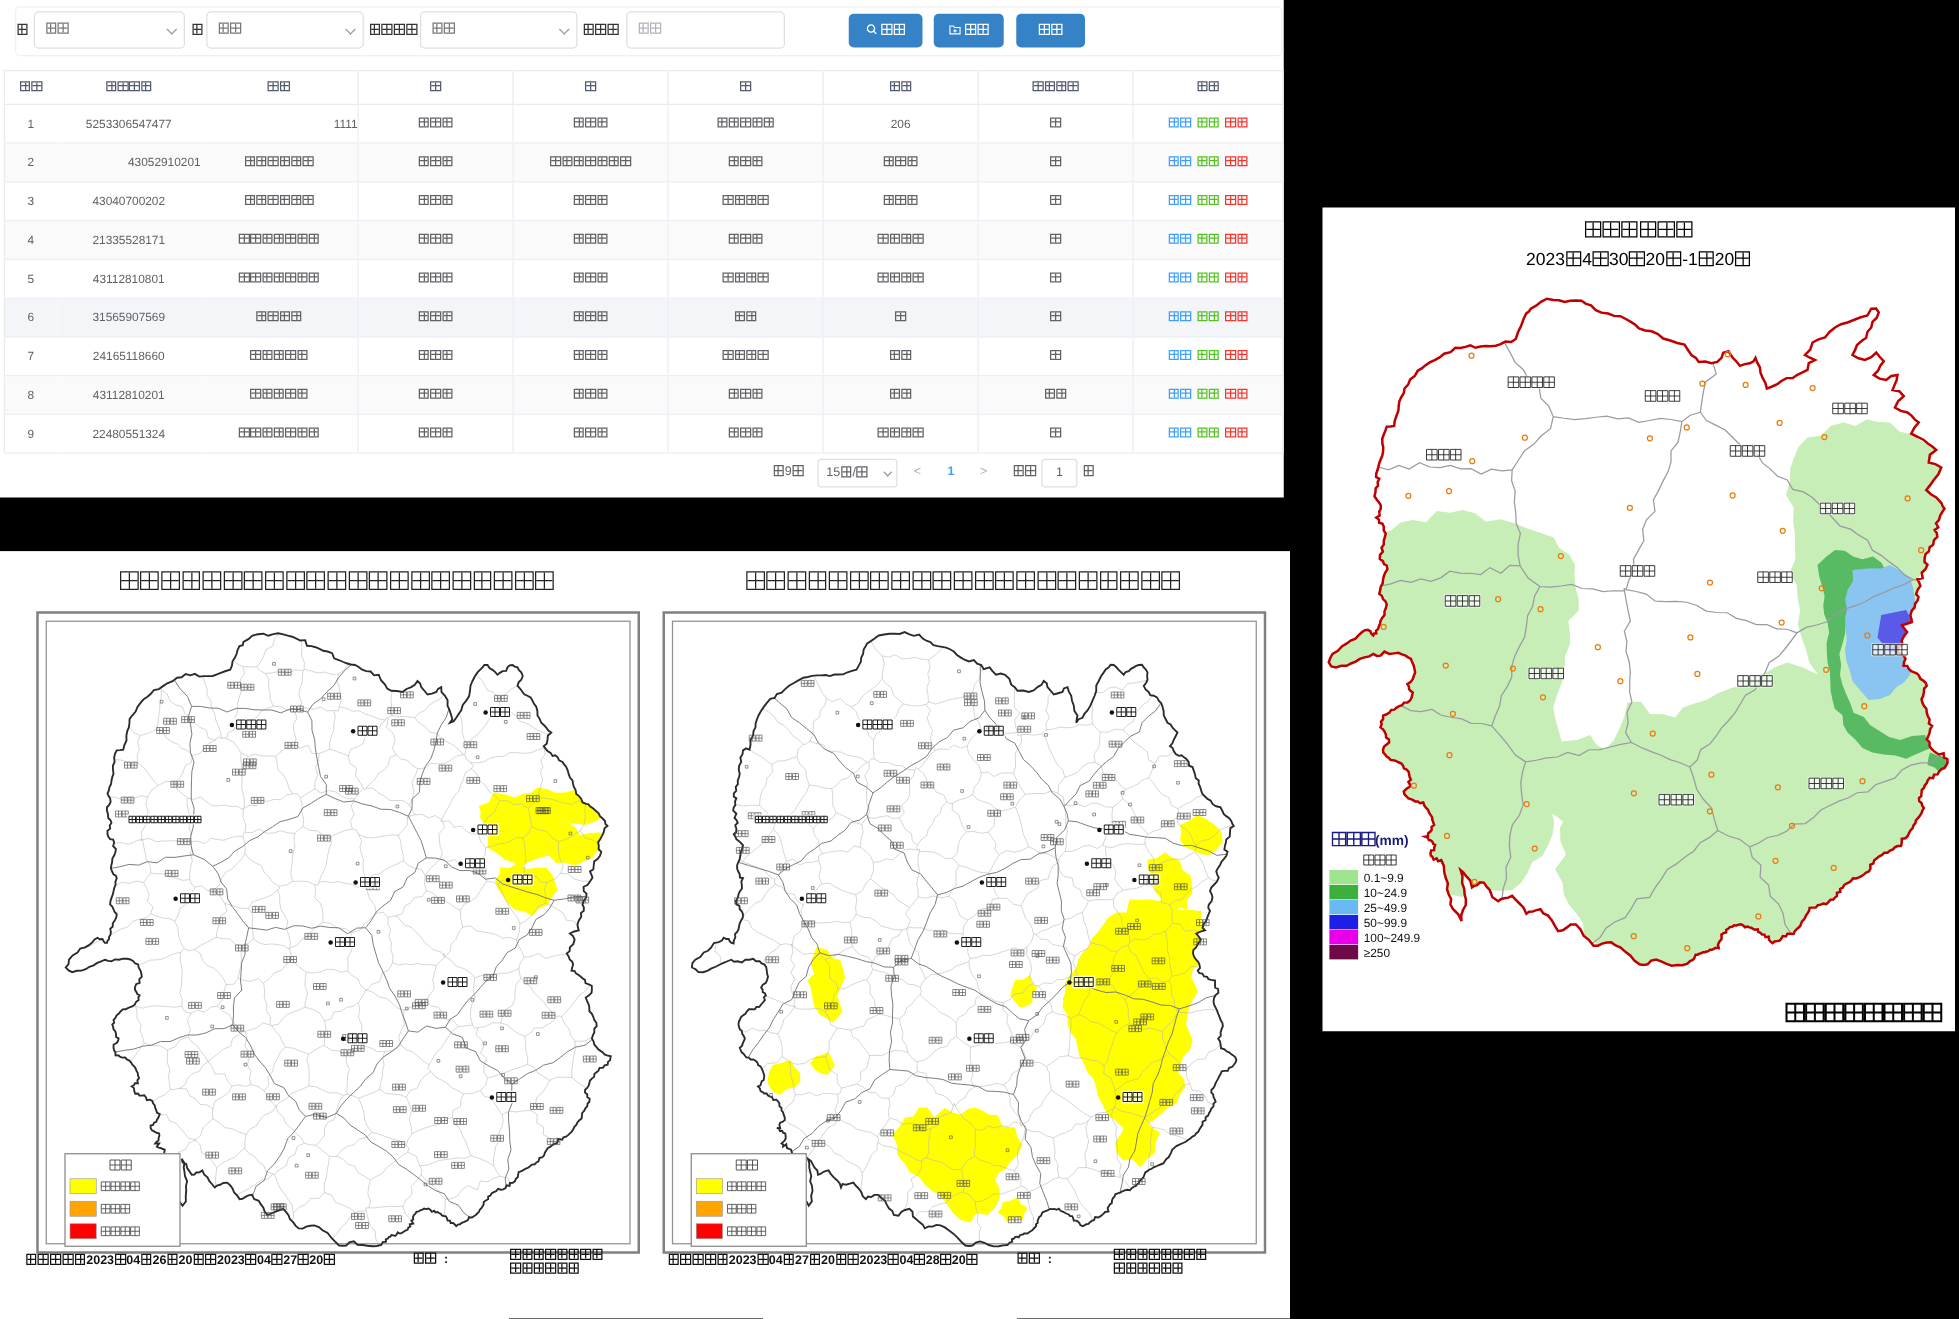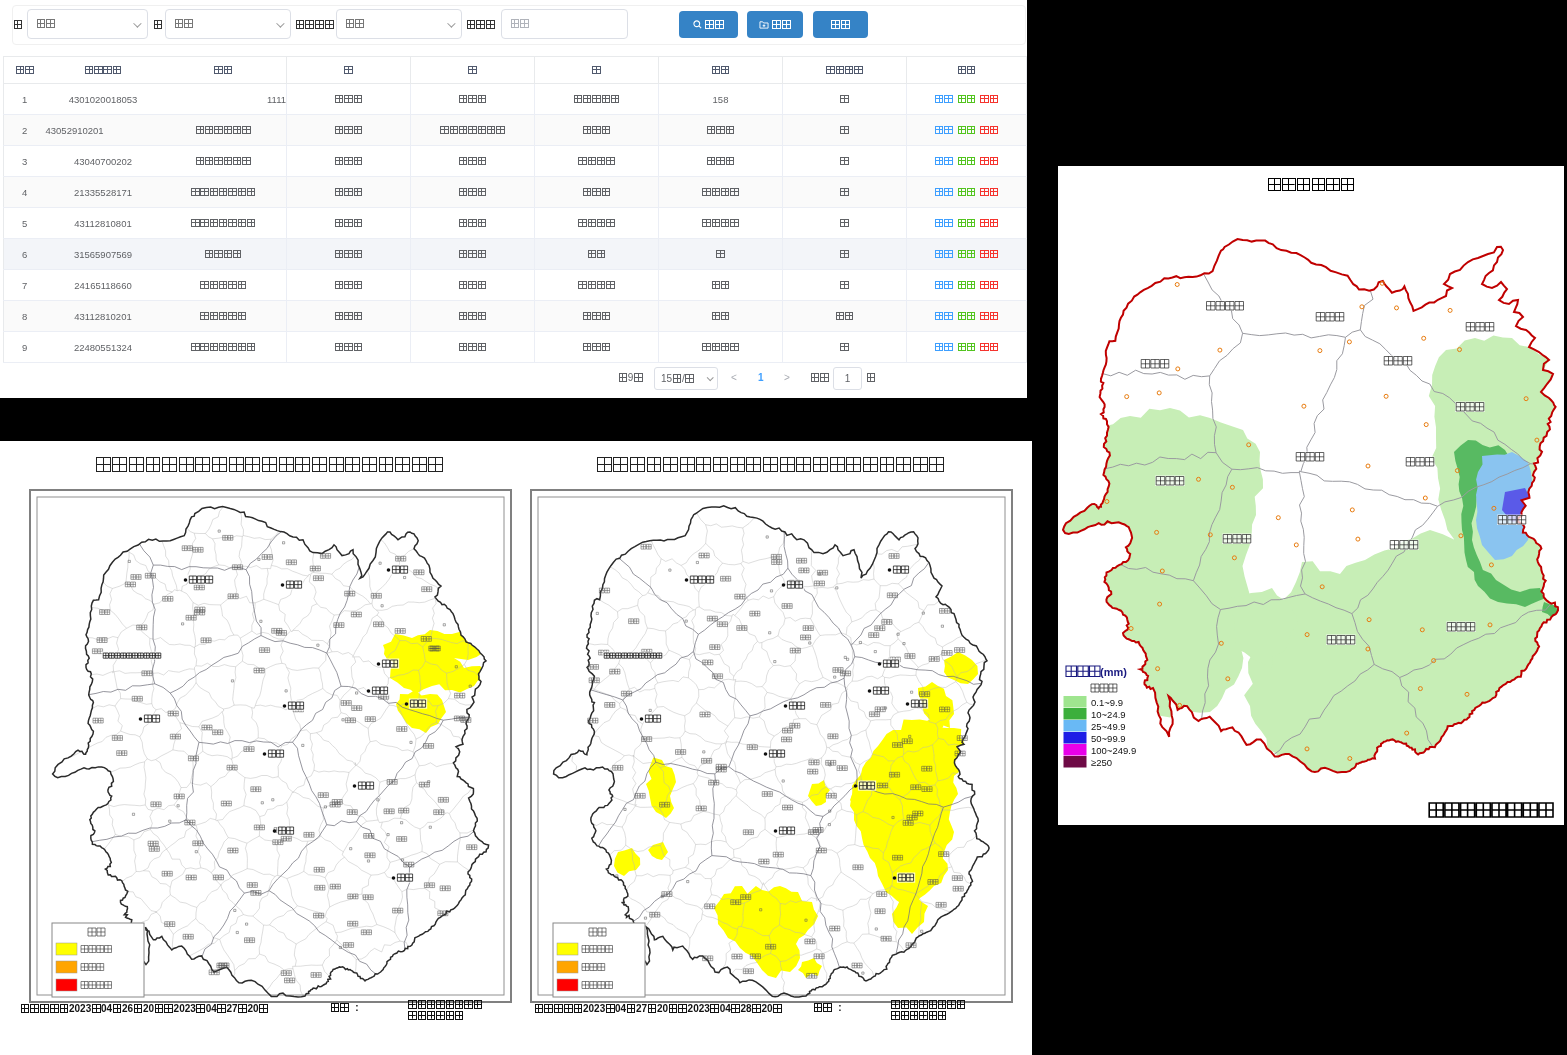--- a/index.html
+++ b/index.html
@@ -44,32 +44,32 @@
           <td style="padding:0;text-align:center;height:27px;border-bottom:1px solid #e8eaec;font-weight:bold;color:#515a6e"><i class="z"></i><i class="z"></i></td>
           <td style="padding:0;text-align:center;height:27px;border-bottom:1px solid #e8eaec;font-weight:bold;color:#515a6e;border-left:1px solid #e8eaec"><i class="z"></i></td>
           <td style="padding:0;text-align:center;height:27px;border-bottom:1px solid #e8eaec;font-weight:bold;color:#515a6e;border-left:1px solid #e8eaec"><i class="z"></i></td>
           <td style="padding:0;text-align:center;height:27px;border-bottom:1px solid #e8eaec;font-weight:bold;color:#515a6e;border-left:1px solid #e8eaec"><i class="z"></i></td>
           <td style="padding:0;text-align:center;height:27px;border-bottom:1px solid #e8eaec;font-weight:bold;color:#515a6e;border-left:1px solid #e8eaec"><i class="z"></i><i class="z"></i></td>
           <td style="padding:0;text-align:center;height:27px;border-bottom:1px solid #e8eaec;font-weight:bold;color:#515a6e;border-left:1px solid #e8eaec"><i class="z"></i><i class="z"></i><i class="z"></i><i class="z"></i></td>
           <td style="padding:0;text-align:center;height:27px;border-bottom:1px solid #e8eaec;font-weight:bold;color:#515a6e;border-left:1px solid #e8eaec"><i class="z"></i><i class="z"></i></td>
         </tr>
         <tr>
           <td style="padding:0;text-align:center;height:31px;border-bottom:1px solid #ebeef5;">1</td>
-          <td style="padding:0;text-align:center;height:31px;border-bottom:1px solid #ebeef5;">4301020018053</td>
+          <td style="padding:0;text-align:center;height:31px;border-bottom:1px solid #ebeef5;">5253306547477</td>
           <td style="padding:0;text-align:right;height:31px;border-bottom:1px solid #ebeef5;">1111</td>
           <td style="padding:0;text-align:center;height:31px;border-bottom:1px solid #ebeef5;;border-left:1px solid #ebeef5"><i class="z"></i><i class="z"></i><i class="z"></i></td>
           <td style="padding:0;text-align:center;height:31px;border-bottom:1px solid #ebeef5;;border-left:1px solid #ebeef5"><i class="z"></i><i class="z"></i><i class="z"></i></td>
           <td style="padding:0;text-align:center;height:31px;border-bottom:1px solid #ebeef5;;border-left:1px solid #ebeef5"><i class="z"></i><i class="z"></i><i class="z"></i><i class="z"></i><i class="z"></i></td>
-          <td style="padding:0;text-align:center;height:31px;border-bottom:1px solid #ebeef5;;border-left:1px solid #ebeef5">158</td>
+          <td style="padding:0;text-align:center;height:31px;border-bottom:1px solid #ebeef5;;border-left:1px solid #ebeef5">206</td>
           <td style="padding:0;text-align:center;height:31px;border-bottom:1px solid #ebeef5;;border-left:1px solid #ebeef5"><i class="z"></i></td>
           <td style="padding:0;text-align:center;height:31px;border-bottom:1px solid #ebeef5;;border-left:1px solid #ebeef5"><span style="color:#3e9fff;margin:0 2px"><i class="z"></i><i class="z"></i></span><span style="color:#53c41f;margin:0 2px"><i class="z"></i><i class="z"></i></span><span style="color:#f5342e;margin:0 2px"><i class="z"></i><i class="z"></i></span></td>
         </tr>
         <tr>
           <td style="padding:0;text-align:center;height:31px;border-bottom:1px solid #ebeef5;background:#fafafa;">2</td>
-          <td style="padding:0;text-align:left;height:31px;border-bottom:1px solid #ebeef5;background:#fafafa;">43052910201</td>
+          <td style="padding:0;text-align:right;height:31px;border-bottom:1px solid #ebeef5;background:#fafafa;">43052910201</td>
           <td style="padding:0;text-align:center;height:31px;border-bottom:1px solid #ebeef5;background:#fafafa;"><i class="z"></i><i class="z"></i><i class="z"></i><i class="z"></i><i class="z"></i><i class="z"></i></td>
           <td style="padding:0;text-align:center;height:31px;border-bottom:1px solid #ebeef5;background:#fafafa;;border-left:1px solid #ebeef5"><i class="z"></i><i class="z"></i><i class="z"></i></td>
           <td style="padding:0;text-align:center;height:31px;border-bottom:1px solid #ebeef5;background:#fafafa;;border-left:1px solid #ebeef5"><i class="z"></i><i class="z"></i><i class="z"></i><i class="z"></i><i class="z"></i><i class="z"></i><i class="z"></i></td>
           <td style="padding:0;text-align:center;height:31px;border-bottom:1px solid #ebeef5;background:#fafafa;;border-left:1px solid #ebeef5"><i class="z"></i><i class="z"></i><i class="z"></i></td>
           <td style="padding:0;text-align:center;height:31px;border-bottom:1px solid #ebeef5;background:#fafafa;;border-left:1px solid #ebeef5"><i class="z"></i><i class="z"></i><i class="z"></i></td>
           <td style="padding:0;text-align:center;height:31px;border-bottom:1px solid #ebeef5;background:#fafafa;;border-left:1px solid #ebeef5"><i class="z"></i></td>
           <td style="padding:0;text-align:center;height:31px;border-bottom:1px solid #ebeef5;background:#fafafa;;border-left:1px solid #ebeef5"><span style="color:#3e9fff;margin:0 2px"><i class="z"></i><i class="z"></i></span><span style="color:#53c41f;margin:0 2px"><i class="z"></i><i class="z"></i></span><span style="color:#f5342e;margin:0 2px"><i class="z"></i><i class="z"></i></span></td>
         </tr>
         <tr>
           <td style="padding:0;text-align:center;height:31px;border-bottom:1px solid #ebeef5;">3</td>
@@ -418,12 +418,13 @@
         <rect x="1063.5" y="732" width="23" height="11.5" fill="#1e1ee6"></rect>
         <text x="1091" y="741.5" font-size="9.5" fill="#111" font-family="Liberation Sans">50~99.9</text>
         <rect x="1063.5" y="744" width="23" height="11.5" fill="#e800e8"></rect>
         <text x="1091" y="753.5" font-size="9.5" fill="#111" font-family="Liberation Sans">100~249.9</text>
         <rect x="1063.5" y="756" width="23" height="11.5" fill="#6e0a46"></rect>
         <text x="1091" y="765.5" font-size="9.5" fill="#111" font-family="Liberation Sans">≥250</text>
         <path d="M1429.2,803 h14 v14 h-14 Z M1436.2,803 v14 M1429.2,810 h14 M1444.9,803 h14 v14 h-14 Z M1451.9,803 v14 M1444.9,810 h14 M1460.6,803 h14 v14 h-14 Z M1467.6,803 v14 M1460.6,810 h14 M1476.3,803 h14 v14 h-14 Z M1483.3,803 v14 M1476.3,810 h14 M1492,803 h14 v14 h-14 Z M1499,803 v14 M1492,810 h14 M1507.6,803 h14 v14 h-14 Z M1514.6,803 v14 M1507.6,810 h14 M1523.3,803 h14 v14 h-14 Z M1530.3,803 v14 M1523.3,810 h14 M1539,803 h14 v14 h-14 Z M1546,803 v14 M1539,810 h14" fill="none" stroke="#000" stroke-width="1.6"></path>
       </g>
     </svg>
     <div style="position:absolute;left:0;top:10px;width:506px;text-align:center;font-weight:bold;font-size:15px;color:#000"><i class="z"></i><i class="z"></i><i class="z"></i><i class="z"></i><i class="z"></i><i class="z"></i></div>
+    <div style="position:absolute;left:0;top:33px;width:506px;text-align:center;font-size:14px;color:#000">2023<i class="z"></i>4<i class="z"></i>30<i class="z"></i>20<i class="z"></i>-1<i class="z"></i>20<i class="z"></i></div>
   </div>
 </body></html>

